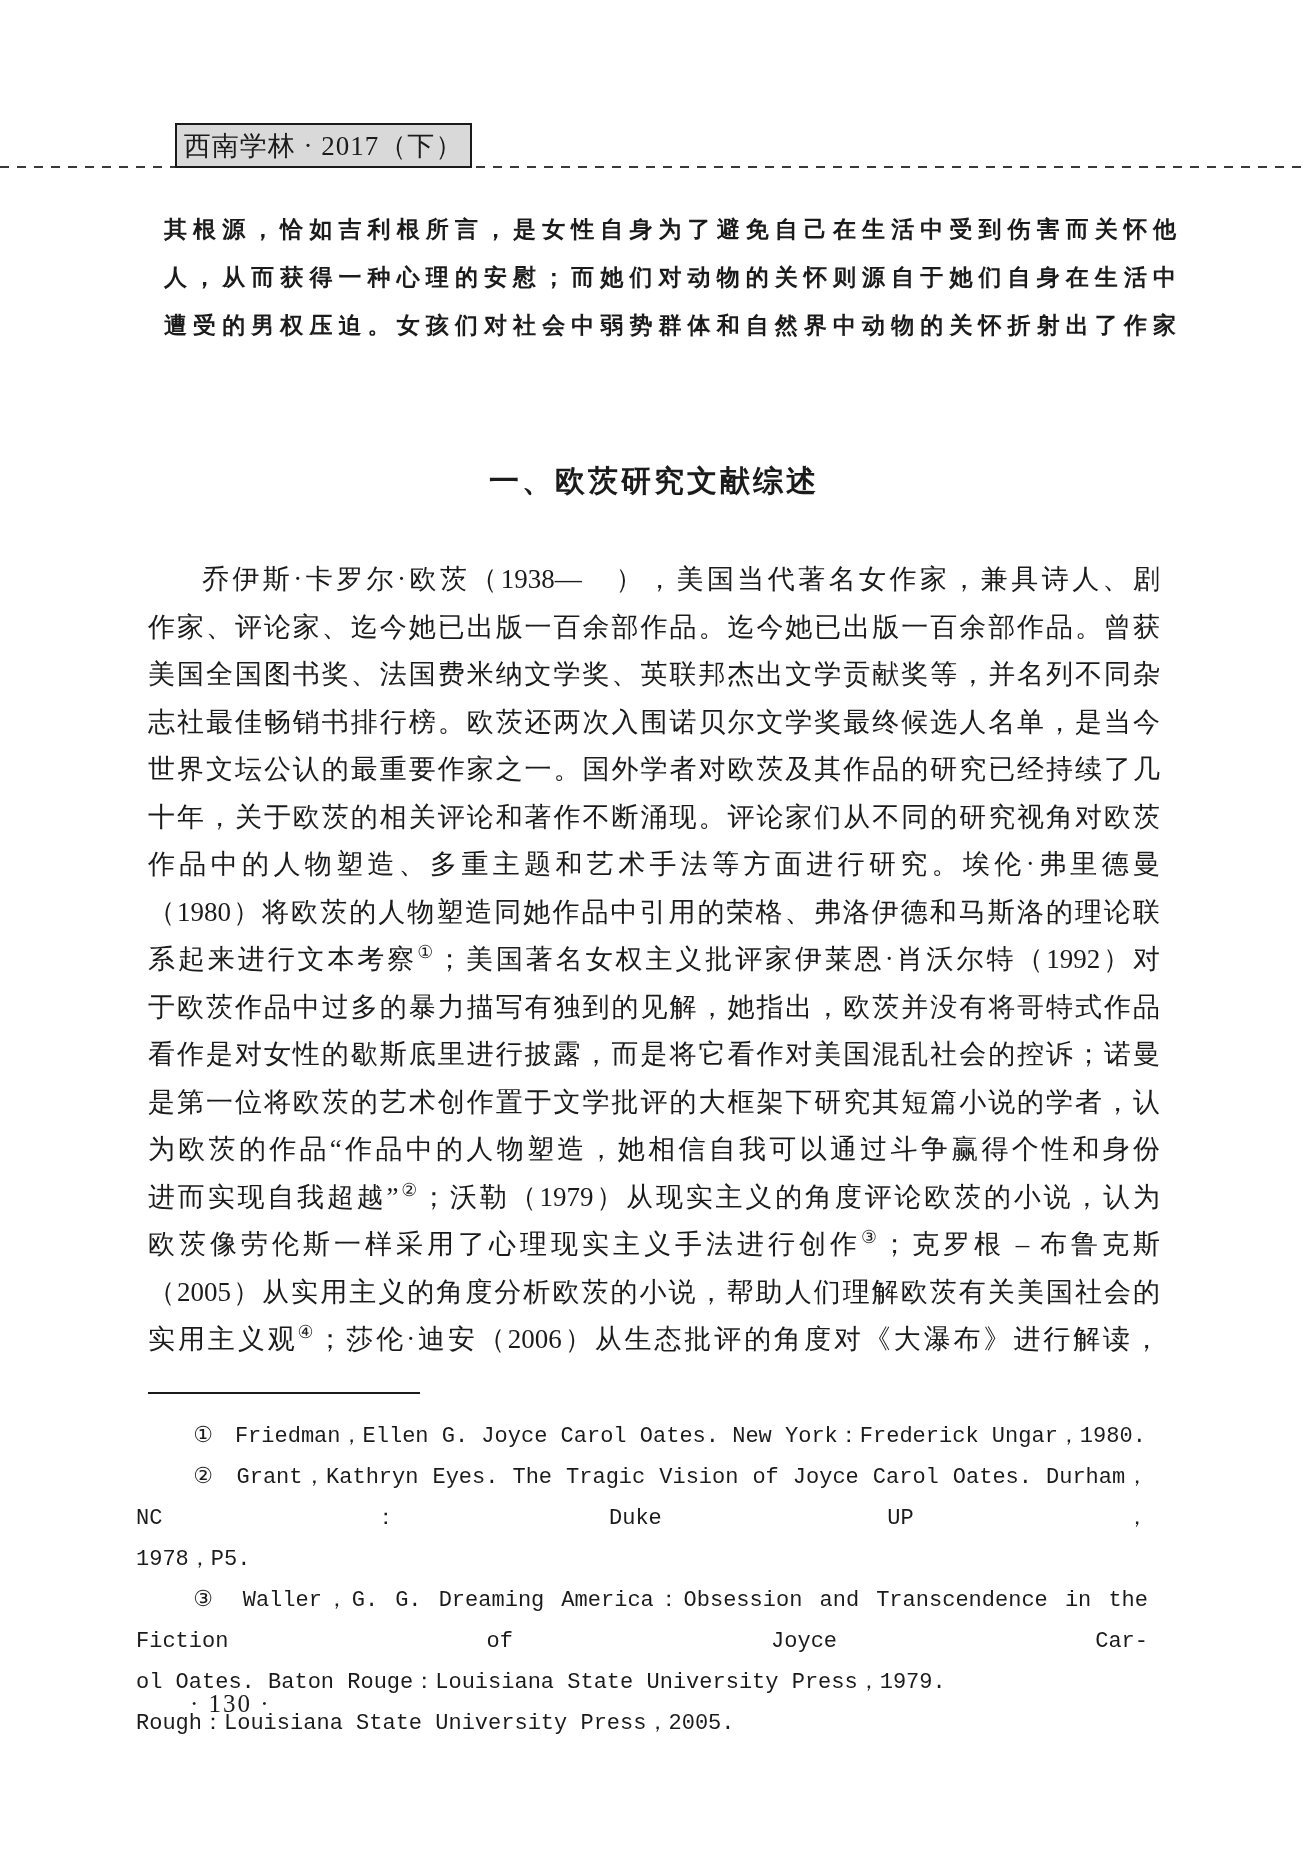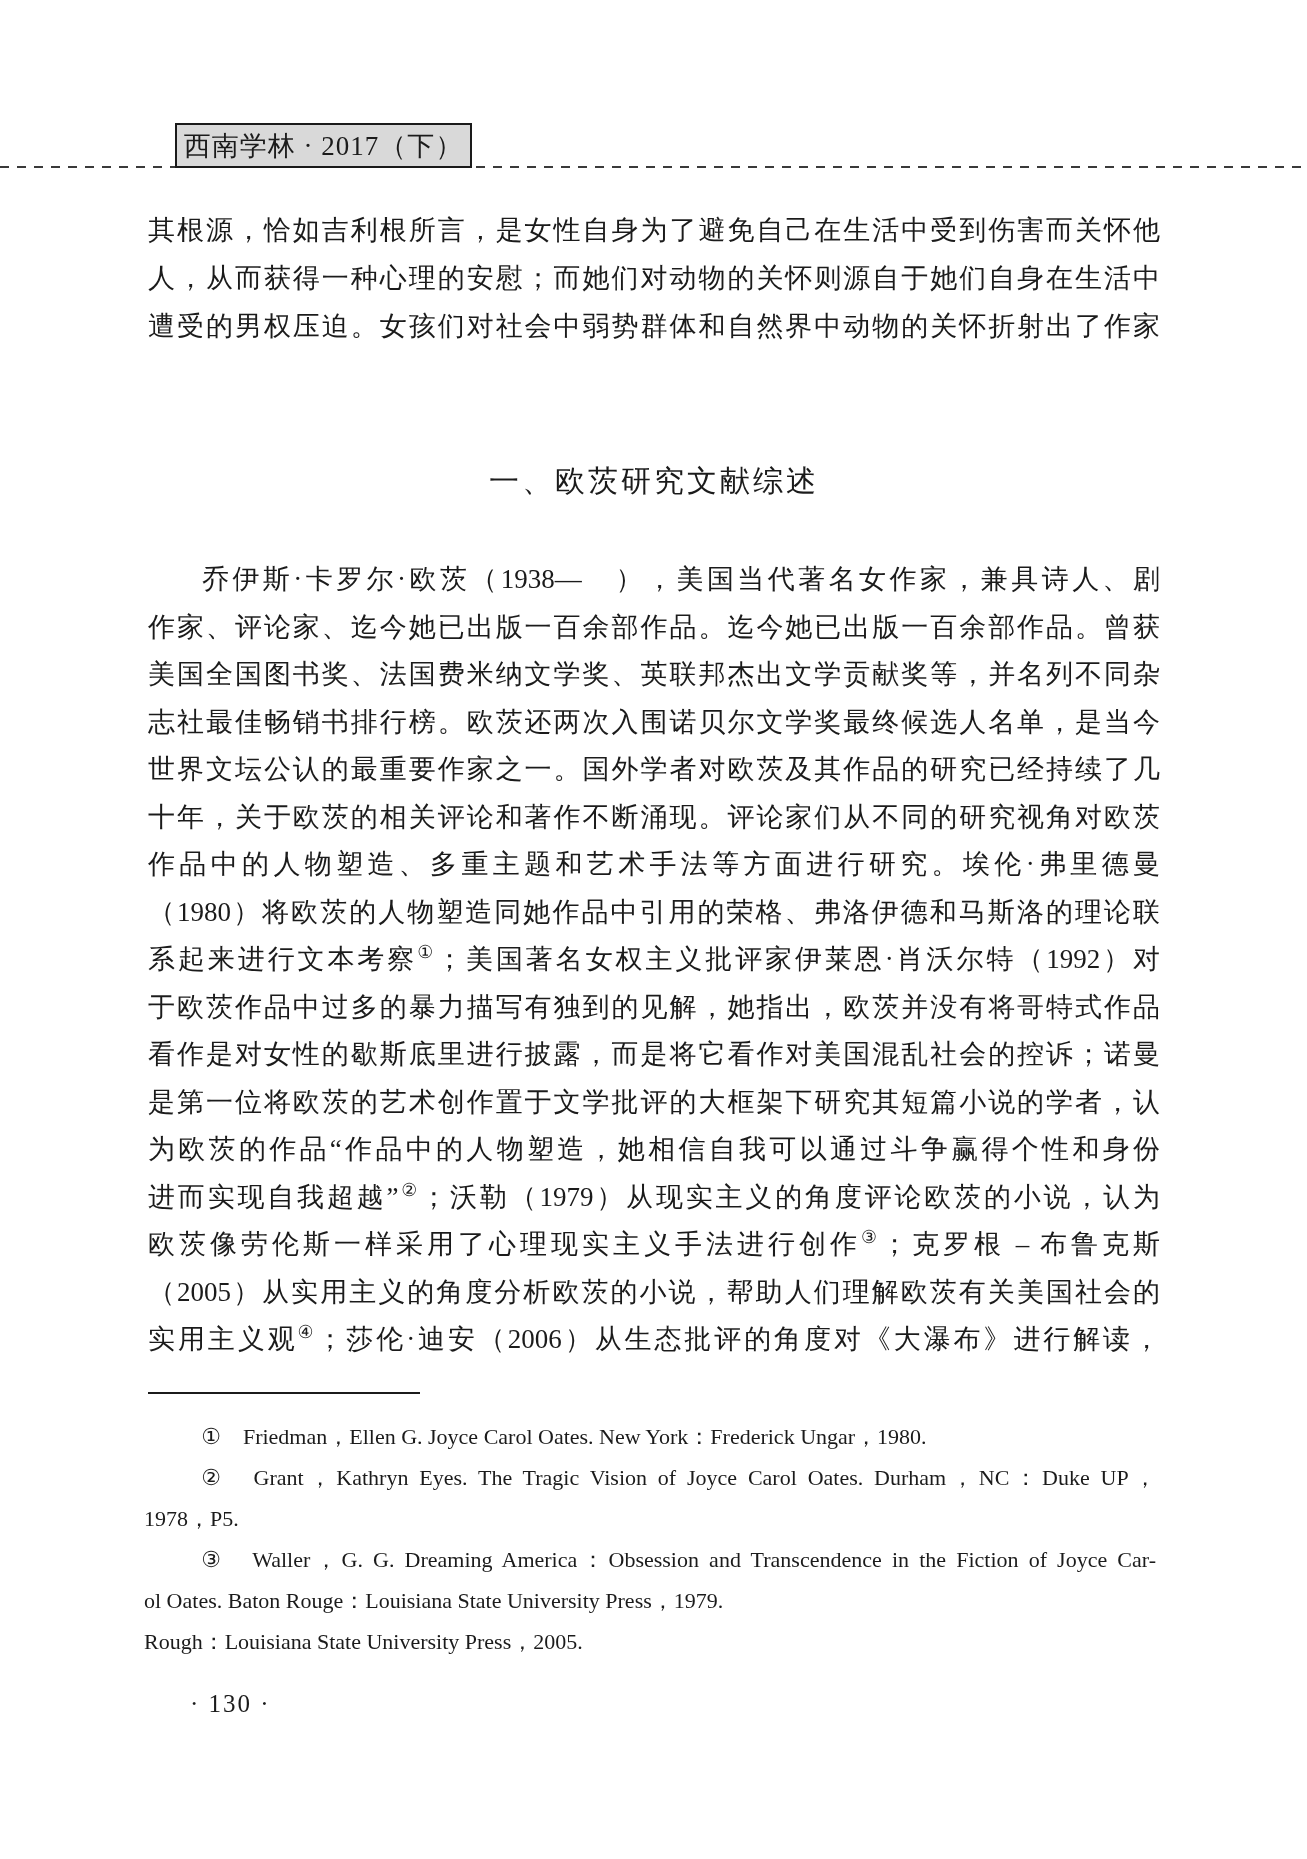--- a/index.html
+++ b/index.html
@@ -19,33 +19,33 @@
     background:repeating-linear-gradient(90deg,#3a3a3a 0 9px,transparent 9px 17px);
     z-index:1;
   }
   .header-box{
     position:absolute;left:175px;top:123px;width:297px;height:45px;
     background:#d9d9d9;border:2px solid #1a1a1a;box-sizing:border-box;
     display:flex;align-items:center;justify-content:center;
     font-weight:normal;font-size:27px;letter-spacing:1px;z-index:2;
   }
   
-  .intro{position:absolute;left:148px;top:206px;width:1012px;font-size:27px;line-height:48px;}
+  .intro{position:absolute;left:164px;top:206px;width:1012px;font-size:23px;line-height:48px;font-weight:bold;}
   .section-heading{
     position:absolute;left:148px;top:461px;width:1012px;text-align:center;
     font-family:"Liberation Sans","DejaVu Sans",sans-serif;
-    font-weight:normal;font-size:30px;letter-spacing:3px;
+    font-weight:bold;font-size:30px;letter-spacing:3px;
   }
   .main{position:absolute;left:148px;top:556px;width:1012px;font-size:27px;line-height:47.5px;}
   .jl{text-align:justify;text-align-last:justify;}
   .ind2{text-indent:2em;}
   sup.fnref{font-size:0.66em;vertical-align:super;line-height:0;}
   
   .fnsep{position:absolute;left:148px;top:1392px;width:272px;border-top:2px solid #1b1b1b;}
-  .fns{position:absolute;left:144px;top:1416px;width:1012px;font-size:22px;line-height:41px;}
+  .fns{position:absolute;left:136px;top:1416px;width:1012px;font-size:22px;line-height:41px;font-family:Liberation Mono, monospace;}
   .fn-ind{text-indent:2.6em;}
   
   .pageno{position:absolute;left:190px;top:1690px;font-size:25px;letter-spacing:2px;}
 </style>
 </head>
 <body>
 
 <div class="page">
 
   <div class="dashed-rule"></div>

